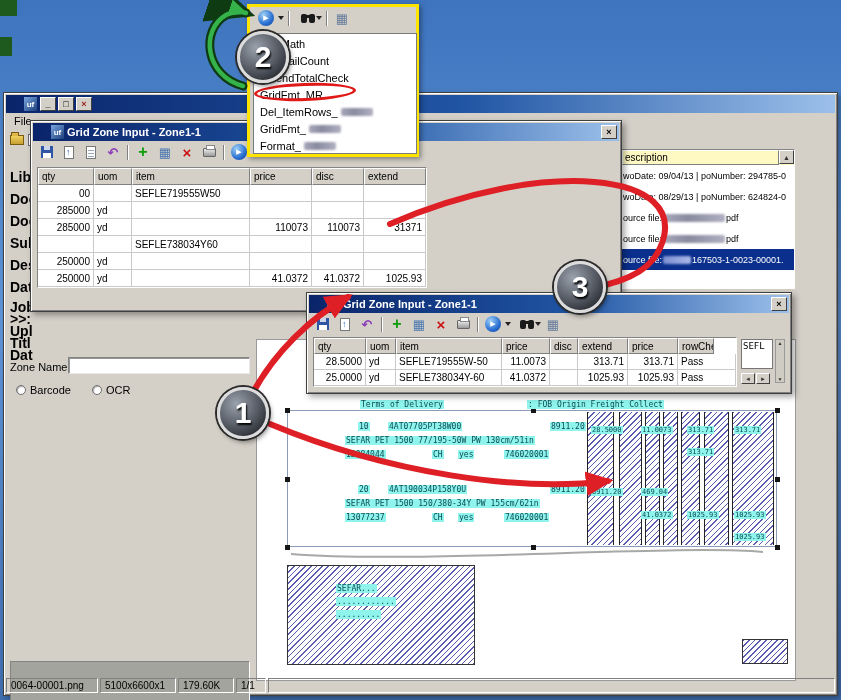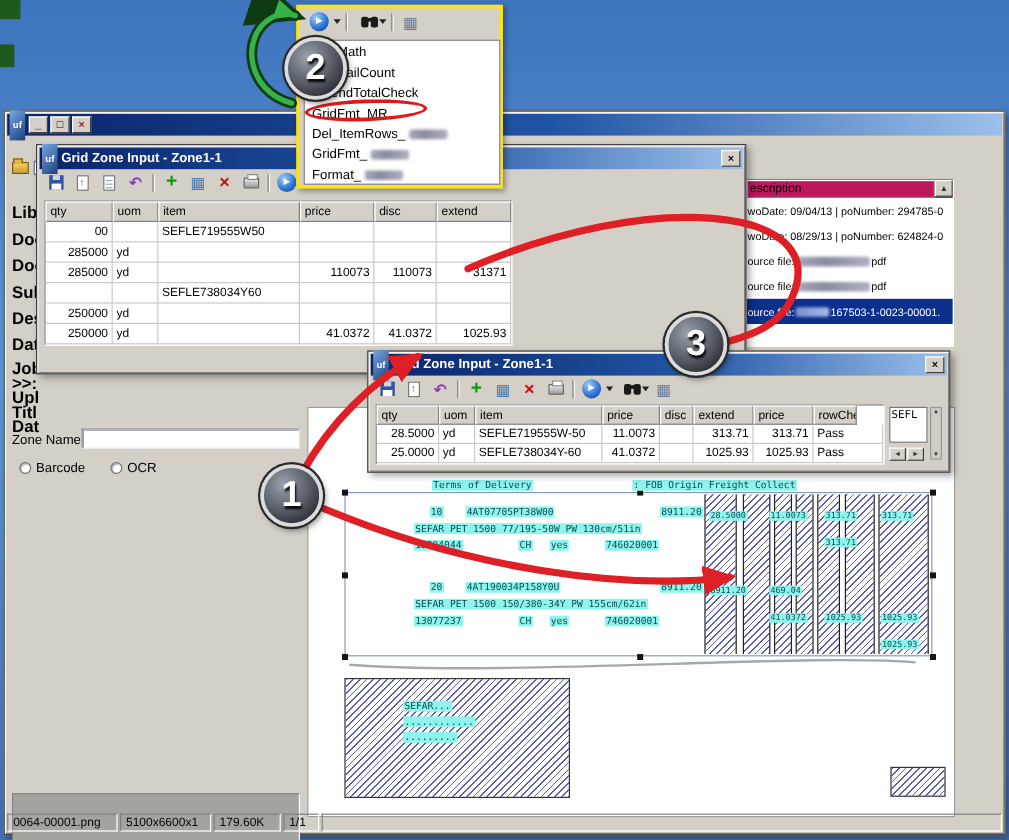--- a/index.html
+++ b/index.html
@@ -10,22 +10,22 @@
   .dicon{position:absolute;background:#1e5a1e;}
   .d1{left:0;top:0;width:17px;height:16px}
   .d2{left:0;top:37px;width:12px;height:19px}
 
   
   .winframe{position:absolute;background:#d4d0c8;border:1px solid #404040;
     box-shadow:inset 1px 1px 0 #fff,inset -1px -1px 0 #808080,3px 3px 6px rgba(0,0,0,.35);}
   .titlebar{height:18px;margin:2px 2px 0 2px;background:linear-gradient(90deg,#0a246a,#2055a4 55%,#9cc0ea);
     display:flex;align-items:center;gap:3px;padding:0 2px;}
   .title-text{color:#fff;font-weight:bold;font-size:11px;flex:1;white-space:nowrap;overflow:hidden;}
-  .ufico{width:13px;height:25px;flex:0 0 13px;background:linear-gradient(135deg,#7aa7e0,#1c3f7a);
-    color:#fff;font-size:8px;font-weight:bold;display:inline-flex;align-items:center;justify-content:center;}
+  .ufico{width:13px;height:14px;flex:0 0 13px;background:linear-gradient(135deg,#7aa7e0,#1c3f7a);
+    color:#fff;font-size:8px;font-weight:bold;display:inline-flex;align-items:center;justify-content:center;margin-left:16px;}
   .wbtns{display:flex;gap:2px}
   .wbtn{width:16px;height:14px;background:#d4d0c8;border:1px solid;border-color:#fff #404040 #404040 #fff;
     font-size:9px;font-weight:bold;color:#000;display:inline-flex;align-items:center;justify-content:center;line-height:1;}
   .wbtn.mainclose{color:#9b1c1c;}
 
   
   .toolbar{height:22px;display:flex;align-items:center;gap:2px;padding:0 4px;margin:0 2px;}
   .tb{width:20px;height:18px;display:inline-flex;align-items:center;justify-content:center;}
   .tsep{width:2px;height:15px;border-left:1px solid #808080;border-right:1px solid #fff;margin:0 2px;}
   .i-floppy{width:12px;height:12px;background:#2f55a4;position:relative;display:inline-block;}
@@ -62,21 +62,21 @@
   .flabel{position:absolute;white-space:nowrap;}
   .tinput{position:absolute;background:#fff;border:1px solid;border-color:#848484 #e9e9e9 #e9e9e9 #848484;
     box-shadow:inset 1px 1px 0 rgba(64,64,64,.55);height:17px;}
   .radio{position:absolute;width:10px;height:10px;border-radius:50%;background:#fff;border:1px solid #6f6f6f;box-shadow:inset 1px 1px 1px #aaa;}
   .greybox{position:absolute;left:6px;top:310px;width:240px;height:72px;background:#a4a49e;
     border:1px solid;border-color:#848484 #fff #fff #848484;}
 
   
   #desc-panel{position:absolute;left:617px;top:56px;width:174px;height:140px;background:#fff;
     border:1px solid;border-color:#848484 #fff #fff #848484;font-size:9px;overflow:hidden;}
-  .desc-head{height:15px;background:#be185d;display:flex;}
+  .desc-head{height:15px;background:#fef9c3;display:flex;}
   .desc-head-label{flex:1;padding-left:2px;font-size:10px;border:1px solid;border-color:#fff #808080 #808080 #fff;line-height:13px;}
   .sbtn{width:15px;height:14px;background:#d4d0c8;border:1px solid;border-color:#fff #404040 #404040 #fff;
     font-size:7px;display:inline-flex;align-items:center;justify-content:center;color:#333;}
   .drow{height:21px;display:flex;align-items:center;gap:1px;white-space:nowrap;overflow:hidden;padding-left:1px;}
   .dsel{background:#0a2f8c;color:#fff;}
   .blurb{display:inline-block;height:8px;width:56px;border-radius:2px;flex:0 0 auto;
     background:linear-gradient(90deg,#a8a8bc,#8a8aa0 40%,#b0b0c2);filter:blur(1.3px);}
   .dsel .blurb{background:linear-gradient(90deg,#7b8fd0,#aab8e8);}
 
   
@@ -145,20 +145,23 @@
   <div class="dicon d2"></div>
 
   <div id="main-window" class="winframe">
     <div class="titlebar">
       <span class="ufico">uf</span>
       <span class="wbtns">
         <span class="wbtn">_</span>
         <span class="wbtn">□</span>
         <span class="wbtn mainclose">×</span>
       </span>
+    </div>
+    <div class="menubar">
+      <span class="menu-item">File</span>
     </div>
 
     <span class="i-folder" style="left:6px;top:42px"></span>
     <span class="i-pagesm" style="left:24px;top:41px"></span>
 
     <div id="sidebar-labels">
         <div class="sblabel" style="top: 76px;">Libr</div>
         <div class="sblabel" style="top: 98px;">Doc</div>
         <div class="sblabel" style="top: 120px;">Doc</div>
         <div class="sblabel" style="top: 142px;">Sub</div>

